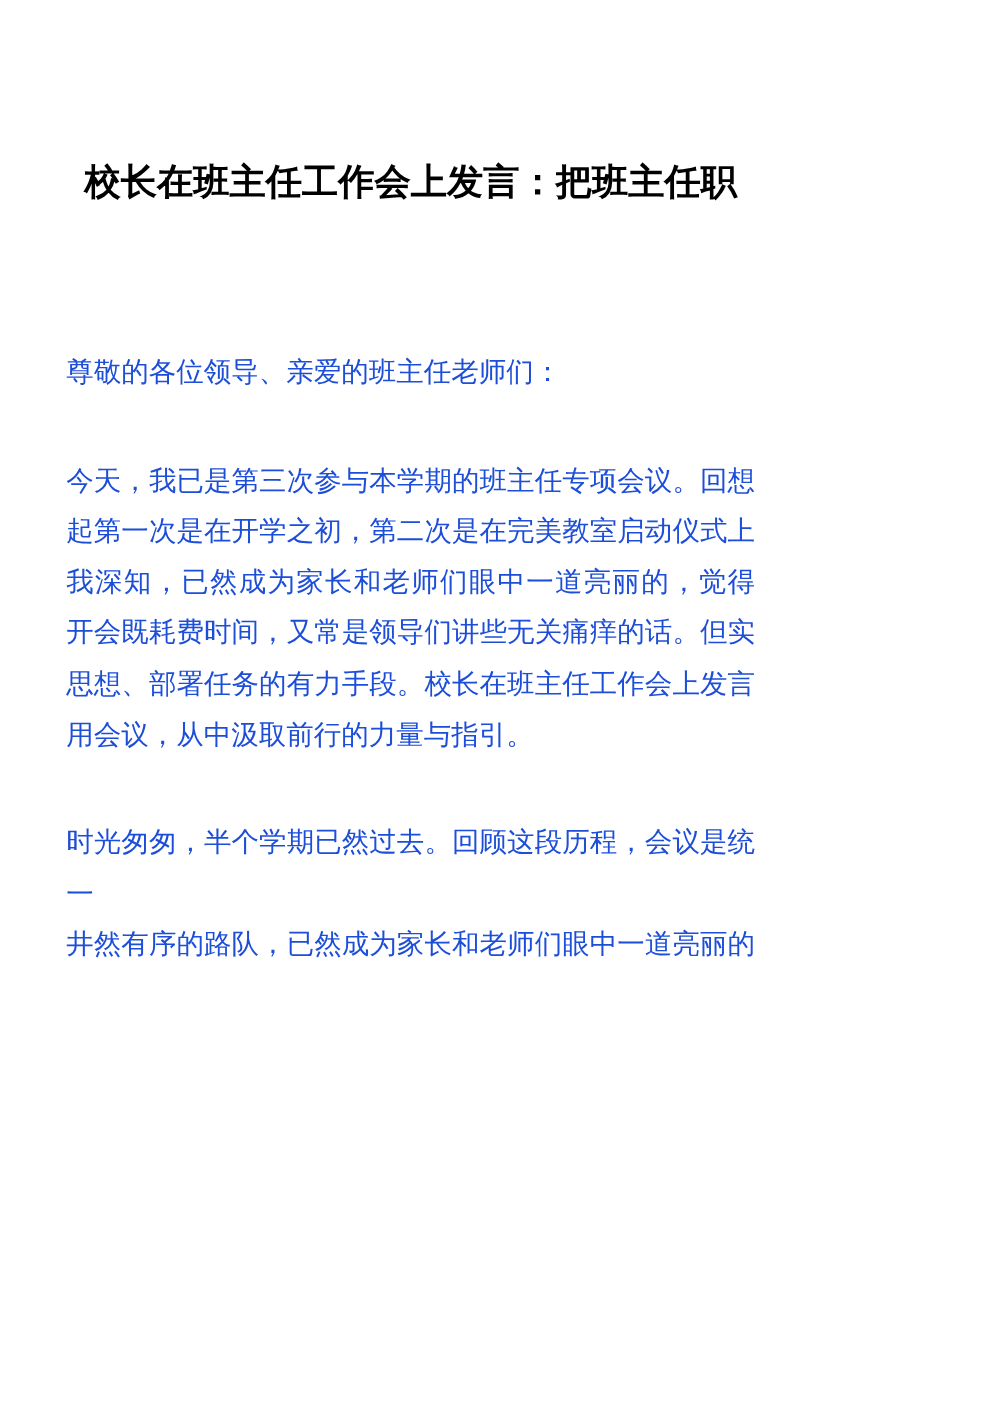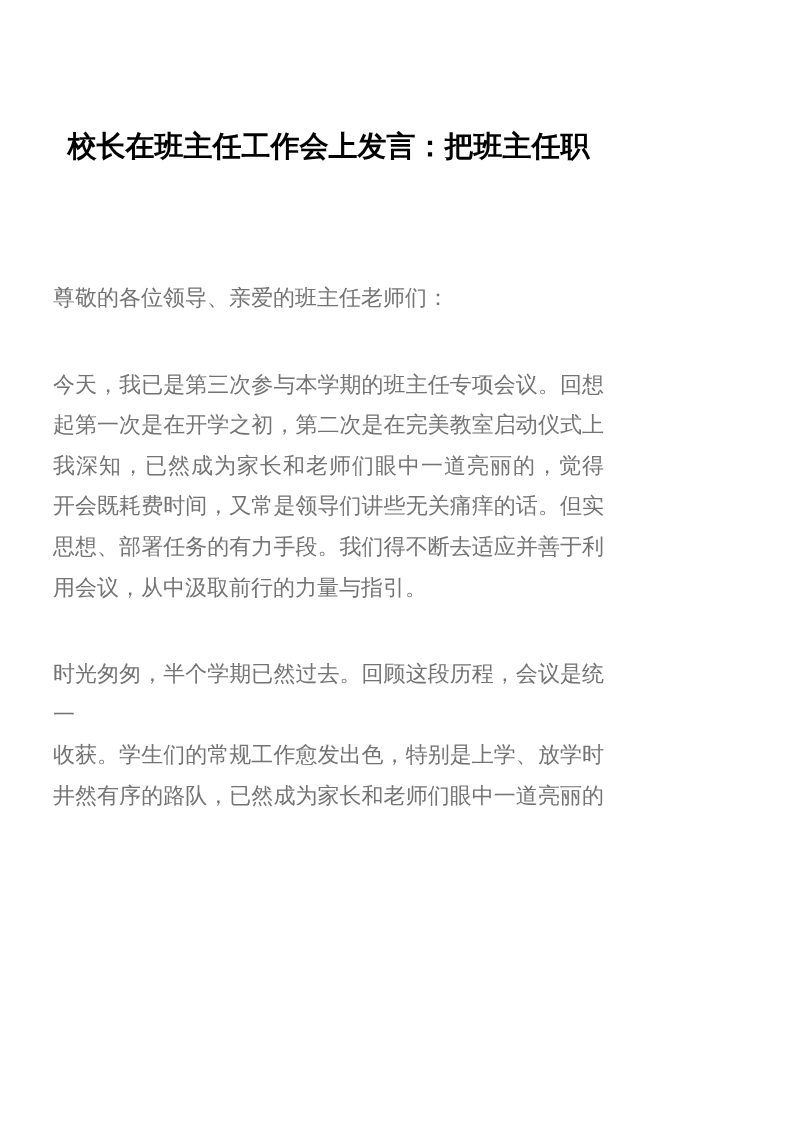--- a/index.html
+++ b/index.html
@@ -20,21 +20,21 @@
     line-height: 104px;
     color: #000000;
     letter-spacing: 0;
   }
   .title-line { display: block; }
   .content {
     width: 551px;
     margin: 80px auto 0 auto;
     font-size: 22px;
     line-height: 40.6px;
-    color: #737373;
+    color: #1d4ed8;
   }
   .para { margin: 0 0 46px 0; padding: 0; }
   .para:last-child { margin-bottom: 0; }
   .tline {
     display: block;
     text-align: justify;
     text-align-last: justify;
   }
   .tline.short {
     text-align-last: left;
@@ -54,24 +54,23 @@
     <p class="para">
       <span class="tline short">尊敬的各位领导、亲爱的班主任老师们：</span>
     </p>
 
 
     <p class="para">
       <span class="tline">今天，我已是第三次参与本学期的班主任专项会议。回想</span>
       <span class="tline">起第一次是在开学之初，第二次是在完美教室启动仪式上</span>
       <span class="tline">我深知，已然成为家长和老师们眼中一道亮丽的，觉得</span>
       <span class="tline">开会既耗费时间，又常是领导们讲些无关痛痒的话。但实</span>
-      <span class="tline">思想、部署任务的有力手段。我们得不断去适应并善于利</span>
+      <span class="tline">思想、部署任务的有力手段。校长在班主任工作会上发言</span>
       <span class="tline short">用会议，从中汲取前行的力量与指引。</span>
     </p>
 
     <p class="para">
       <span class="tline">时光匆匆，半个学期已然过去。回顾这段历程，会议是统一</span>
-      <span class="tline">收获。学生们的常规工作愈发出色，特别是上学、放学时</span>
       <span class="tline">井然有序的路队，已然成为家长和老师们眼中一道亮丽的</span>
     </p>
 
   </div>
 </div>
 
 </body></html>

